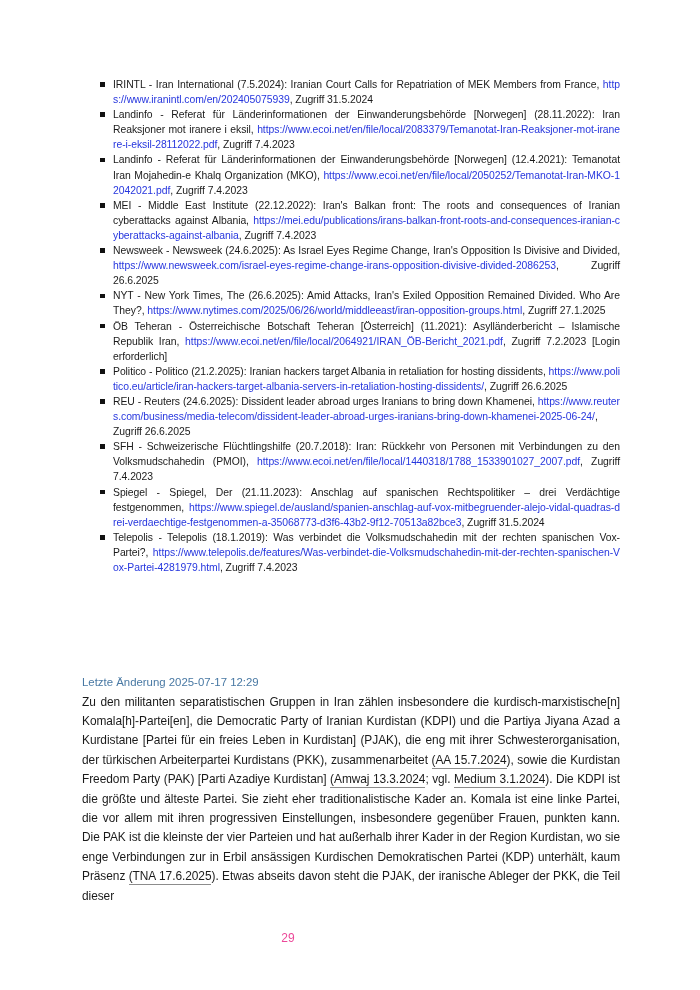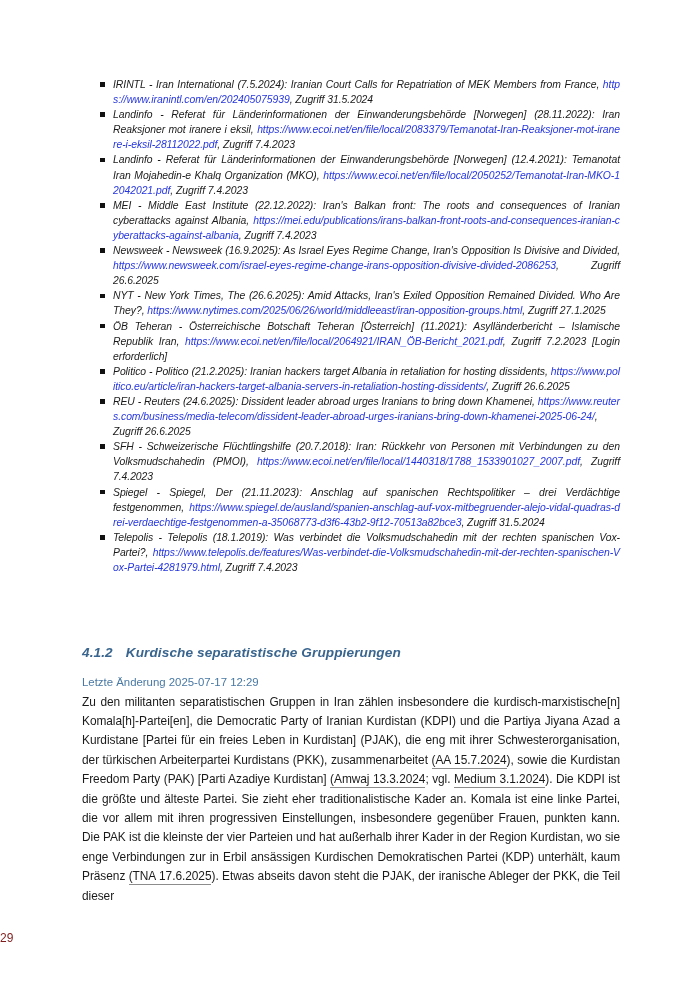--- a/index.html
+++ b/index.html
@@ -22,21 +22,20 @@
     left: 100px;
     top: 77px;
     width: 520px;
     margin: 0;
     padding: 0;
     list-style: none;
     font-size: 10.4px;
     line-height: 15.1px;
     letter-spacing: -0.05px;
     text-align: justify;
-    font-style: italic;
   }
   .refs li {
     position: relative;
     padding-left: 13px;
   }
   .refs .bullet {
     position: absolute;
     left: 0;
     top: 5.2px;
     width: 4.6px;
@@ -87,48 +86,45 @@
     border-bottom: 1px solid #8C8C8C;
     padding-bottom: 1px;
     cursor: pointer;
   }
   
   .pagenum {
     position: absolute;
     left: 0;
     top: 931px;
     width: 576px;
-    text-align: left;
+    text-align: center;
     font-size: 12px;
-    color: #7f1d1d;
+    color: #ec4899;
   }
 </style>
 </head>
 <body>
 
 <div class="page">
 
   <ul class="refs">
       <li><span class="bullet"></span><span>IRINTL - Iran International (7.5.2024): Iranian Court Calls for Repatriation of MEK Members from France, </span><span class="link">https://www.iranintl.com/en/202405075939</span><span>, Zugriff 31.5.2024</span></li>
       <li><span class="bullet"></span><span>Landinfo - Referat für Länderinformationen der Einwanderungsbehörde [Norwegen] (28.11.2022): Iran Reaksjoner mot iranere i eksil, </span><span class="link">https://www.ecoi.net/en/file/local/2083379/Temanotat-Iran-Reaksjoner-mot-iranere-i-eksil-28112022.pdf</span><span>, Zugriff 7.4.2023</span></li>
       <li><span class="bullet"></span><span>Landinfo - Referat für Länderinformationen der Einwanderungsbehörde [Norwegen] (12.4.2021): Temanotat Iran Mojahedin-e Khalq Organization (MKO), </span><span class="link">https://www.ecoi.net/en/file/local/2050252/Temanotat-Iran-MKO-12042021.pdf</span><span>, Zugriff 7.4.2023</span></li>
       <li><span class="bullet"></span><span>MEI - Middle East Institute (22.12.2022): Iran's Balkan front: The roots and consequences of Iranian cyberattacks against Albania, </span><span class="link">https://mei.edu/publications/irans-balkan-front-roots-and-consequences-iranian-cyberattacks-against-albania</span><span>, Zugriff 7.4.2023</span></li>
-      <li><span class="bullet"></span><span>Newsweek - Newsweek (16.9.2025): As Israel Eyes Regime Change, Iran's Opposition Is Divisive and Divided, </span><span class="link">https://www.newsweek.com/israel-eyes-regime-change-irans-opposition-divisive-divided-2086253</span><span>, Zugriff 26.6.2025</span></li>
+      <li><span class="bullet"></span><span>Newsweek - Newsweek (24.6.2025): As Israel Eyes Regime Change, Iran's Opposition Is Divisive and Divided, </span><span class="link">https://www.newsweek.com/israel-eyes-regime-change-irans-opposition-divisive-divided-2086253</span><span>, Zugriff 26.6.2025</span></li>
       <li><span class="bullet"></span><span>NYT - New York Times, The (26.6.2025): Amid Attacks, Iran's Exiled Opposition Remained Divided. Who Are They?, </span><span class="link">https://www.nytimes.com/2025/06/26/world/middleeast/iran-opposition-groups.html</span><span>, Zugriff 27.1.2025</span></li>
       <li><span class="bullet"></span><span>ÖB Teheran - Österreichische Botschaft Teheran [Österreich] (11.2021): Asylländerbericht – Islamische Republik Iran, </span><span class="link">https://www.ecoi.net/en/file/local/2064921/IRAN_ÖB-Bericht_2021.pdf</span><span>, Zugriff 7.2.2023 [Login erforderlich]</span></li>
       <li><span class="bullet"></span><span>Politico - Politico (21.2.2025): Iranian hackers target Albania in retaliation for hosting dissidents, </span><span class="link">https://www.politico.eu/article/iran-hackers-target-albania-servers-in-retaliation-hosting-dissidents/</span><span>, Zugriff 26.6.2025</span></li>
       <li><span class="bullet"></span><span>REU - Reuters (24.6.2025): Dissident leader abroad urges Iranians to bring down Khamenei, </span><span class="link">https://www.reuters.com/business/media-telecom/dissident-leader-abroad-urges-iranians-bring-down-khamenei-2025-06-24/</span><span>, Zugriff 26.6.2025</span></li>
       <li><span class="bullet"></span><span>SFH - Schweizerische Flüchtlingshilfe (20.7.2018): Iran: Rückkehr von Personen mit Verbindungen zu den Volksmudschahedin (PMOI), </span><span class="link">https://www.ecoi.net/en/file/local/1440318/1788_1533901027_2007.pdf</span><span>, Zugriff 7.4.2023</span></li>
       <li><span class="bullet"></span><span>Spiegel - Spiegel, Der (21.11.2023): Anschlag auf spanischen Rechtspolitiker – drei Verdächtige festgenommen, </span><span class="link">https://www.spiegel.de/ausland/spanien-anschlag-auf-vox-mitbegruender-alejo-vidal-quadras-drei-verdaechtige-festgenommen-a-35068773-d3f6-43b2-9f12-70513a82bce3</span><span>, Zugriff 31.5.2024</span></li>
       <li><span class="bullet"></span><span>Telepolis - Telepolis (18.1.2019): Was verbindet die Volksmudschahedin mit der rechten spanischen Vox-Partei?, </span><span class="link">https://www.telepolis.de/features/Was-verbindet-die-Volksmudschahedin-mit-der-rechten-spanischen-Vox-Partei-4281979.html</span><span>, Zugriff 7.4.2023</span></li>
     </ul>
 
-  <h2 class="heading">
-    <span class="hnum">4.1.2</span><span class="htitle">Kurdische separatistische Gruppierungen</span>
-  </h2>
 
   <div class="lastchange">Letzte Änderung 2025-07-17 12:29</div>
 
   <p class="bodytext"><span>Zu den militanten separatistischen Gruppen in Iran zählen insbesondere die kurdisch-marxistische[n] Komala[h]-Partei[en], die Democratic Party of Iranian Kurdistan (KDPI) und die Partiya Jiyana Azad a Kurdistane [Partei für ein freies Leben in Kurdistan] (PJAK), die eng mit ihrer Schwesterorganisation, der türkischen Arbeiterpartei Kurdistans (PKK), zusammenarbeitet </span><span class="cite">(AA 15.7.2024</span><span>), sowie die Kurdistan Freedom Party (PAK) [Parti Azadiye Kurdistan] </span><span class="cite">(Amwaj 13.3.2024</span><span>; vgl. </span><span class="cite">Medium 3.1.2024</span><span>). Die KDPI ist die größte und älteste Partei. Sie zieht eher traditionalistische Kader an. Komala ist eine linke Partei, die vor allem mit ihren progressiven Einstellungen, insbesondere gegenüber Frauen, punkten kann. Die PAK ist die kleinste der vier Parteien und hat außerhalb ihrer Kader in der Region Kurdistan, wo sie enge Verbindungen zur in Erbil ansässigen Kurdischen Demokratischen Partei (KDP) unterhält, kaum Präsenz </span><span class="cite">(TNA 17.6.2025</span><span>). Etwas abseits davon steht die PJAK, der iranische Ableger der PKK, die Teil dieser</span></p>
 
   <div class="pagenum">29</div>
 
 </div>
 
 </body></html>

